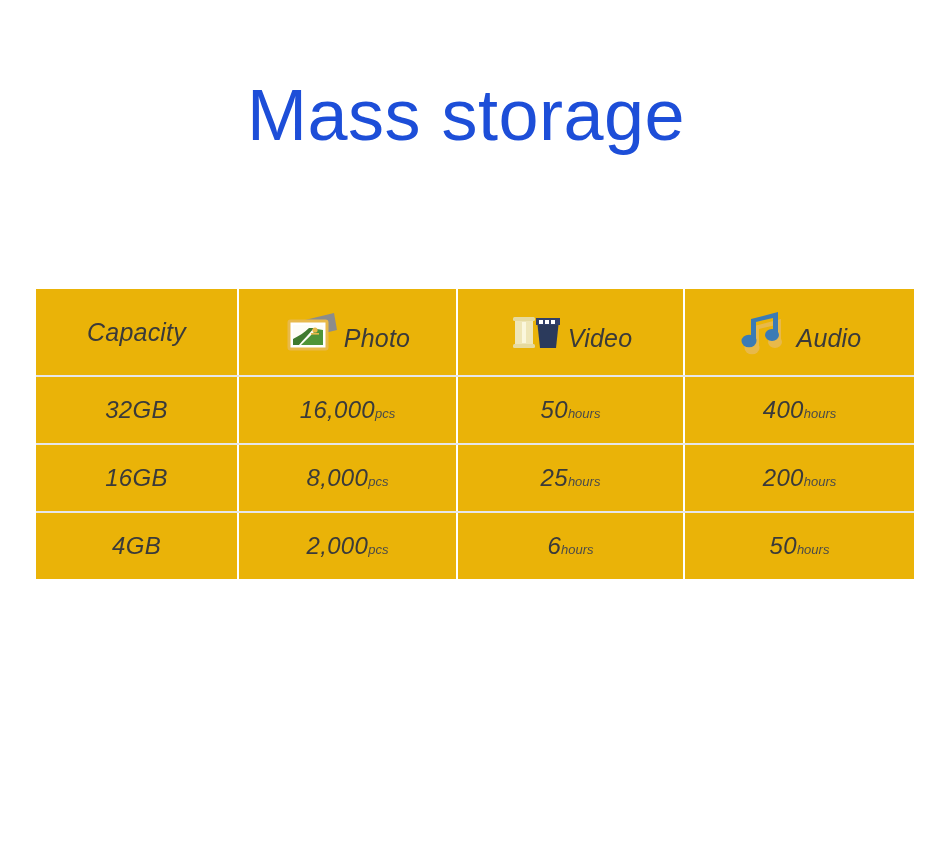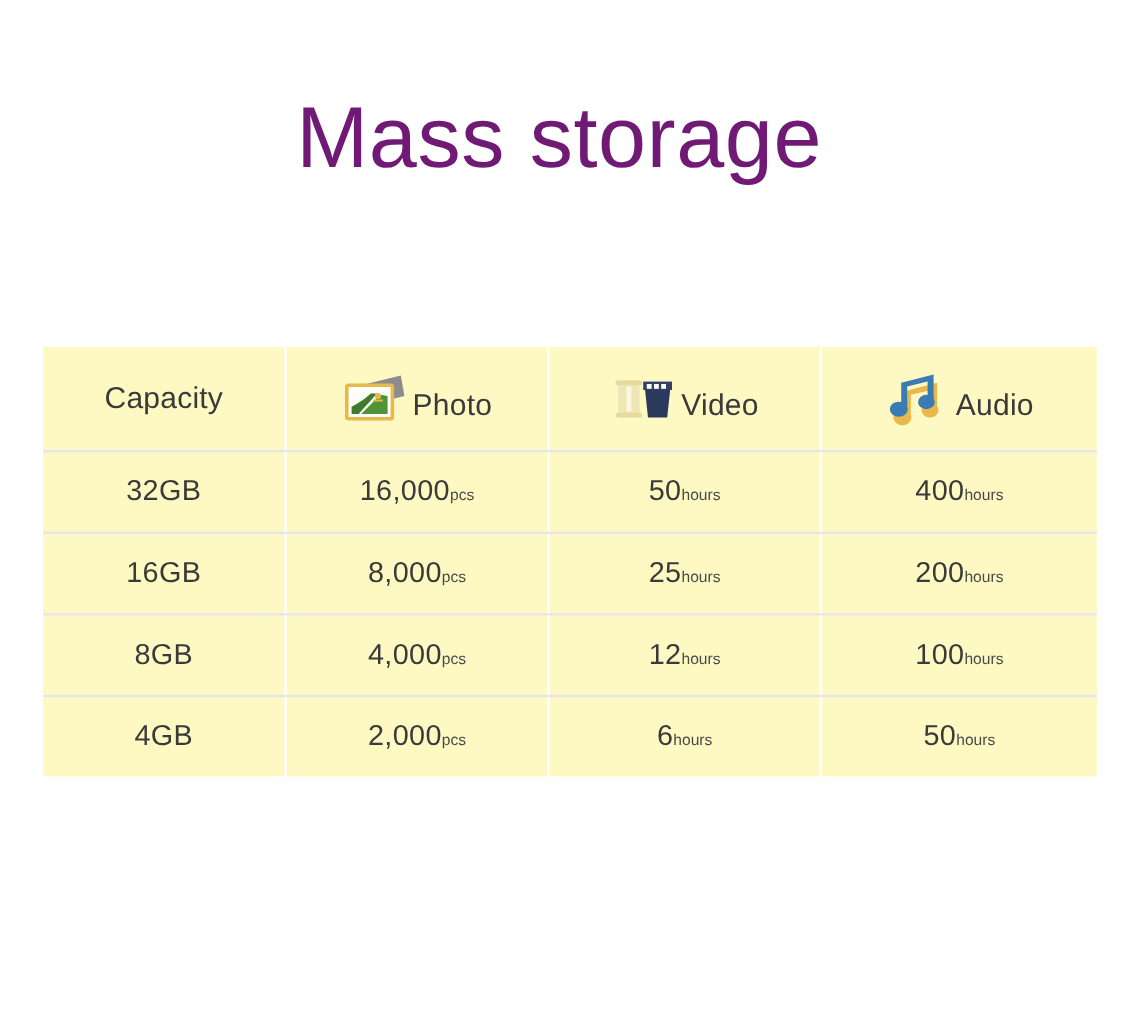--- a/index.html
+++ b/index.html
@@ -26,21 +26,21 @@
   .title {
     position: absolute;
     top: 72px;
     left: 0;
     width: 932px;
     text-align: center;
     font-size: 72px;
     line-height: 86px;
     font-weight: 400;
     letter-spacing: 0.5px;
-    color: #701a75;
+    color: #1d4ed8;
     font-family: "Liberation Sans", sans-serif;
   }
 
   .subtitle {
     position: absolute;
     top: 176px;
     left: 50%;
     transform: translateX(-50%);
     width: 830px;
     text-align: center;
@@ -58,27 +58,28 @@
   
   .table {
     position: absolute;
     left: 36px;
     top: 289px;
     width: 878px;
     border-collapse: collapse;
     table-layout: fixed;
   }
   .table td, .table th {
-    background: #fef9c3;
+    background: #eab308;
     border-right: 2px solid #ffffff;
     border-bottom: 2px solid #e6e6ea;
     padding: 0;
     text-align: center;
     vertical-align: middle;
     font-weight: 400;
+    font-style: italic;
   }
   .table tr td:last-child,
   .table tr th:last-child {
     border-right: none;
   }
   .table tr:last-child td {
     border-bottom: none;
   }
 
   col.c-cap   { width: 202px; }
@@ -237,26 +238,20 @@
         <td class="val-cell"><span>400</span><span class="unit">hours</span></td>
       </tr>
 
       <tr class="body-row">
         <td class="cap-cell">16GB</td>
         <td class="val-cell"><span>8,000</span><span class="unit">pcs</span></td>
         <td class="val-cell"><span>25</span><span class="unit">hours</span></td>
         <td class="val-cell"><span>200</span><span class="unit">hours</span></td>
       </tr>
 
-      <tr class="body-row">
-        <td class="cap-cell">8GB</td>
-        <td class="val-cell"><span>4,000</span><span class="unit">pcs</span></td>
-        <td class="val-cell"><span>12</span><span class="unit">hours</span></td>
-        <td class="val-cell"><span>100</span><span class="unit">hours</span></td>
-      </tr>
 
       <tr class="body-row">
         <td class="cap-cell">4GB</td>
         <td class="val-cell"><span>2,000</span><span class="unit">pcs</span></td>
         <td class="val-cell"><span>6</span><span class="unit">hours</span></td>
         <td class="val-cell"><span>50</span><span class="unit">hours</span></td>
       </tr>
 
     </tbody>
   </table>

